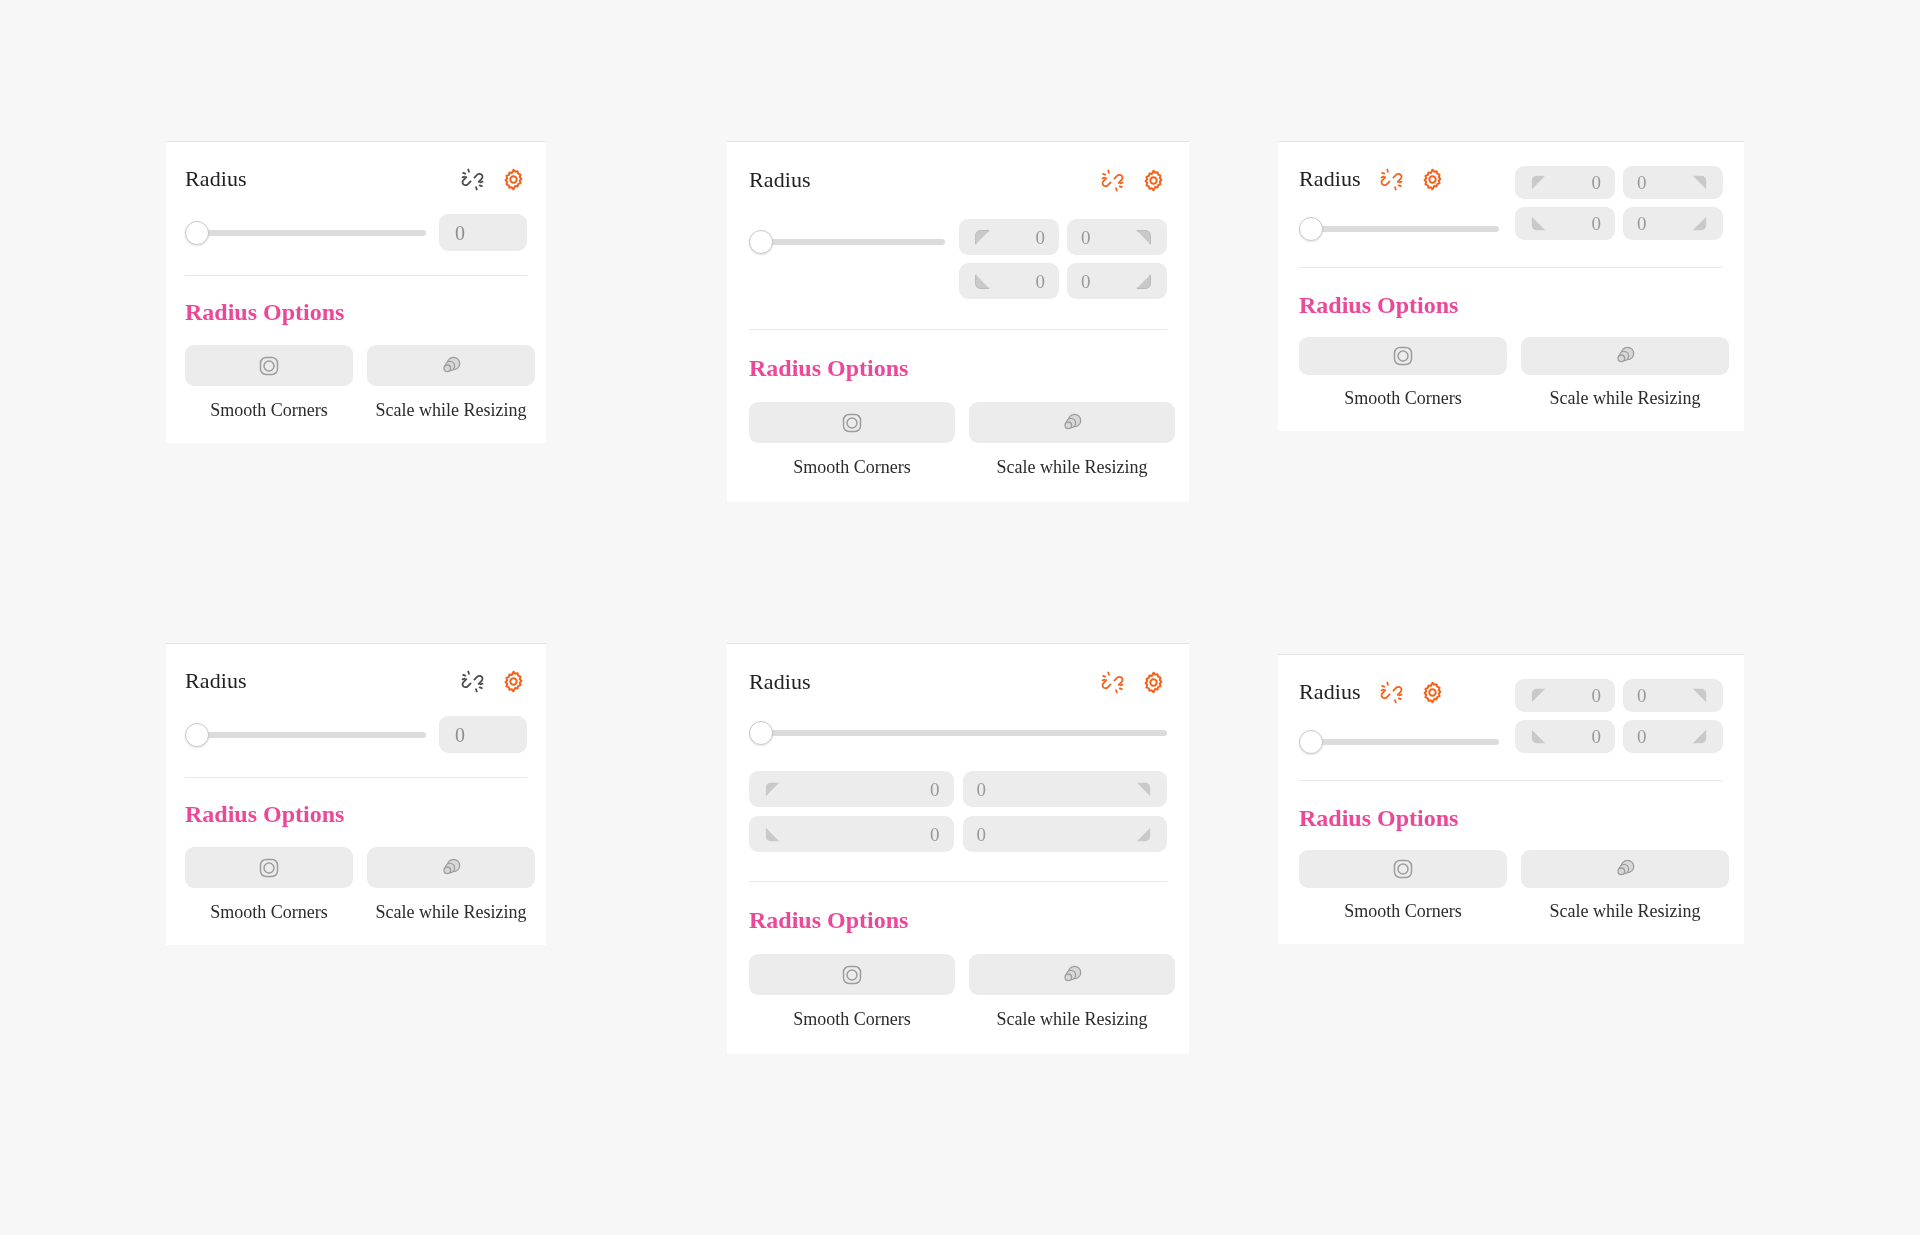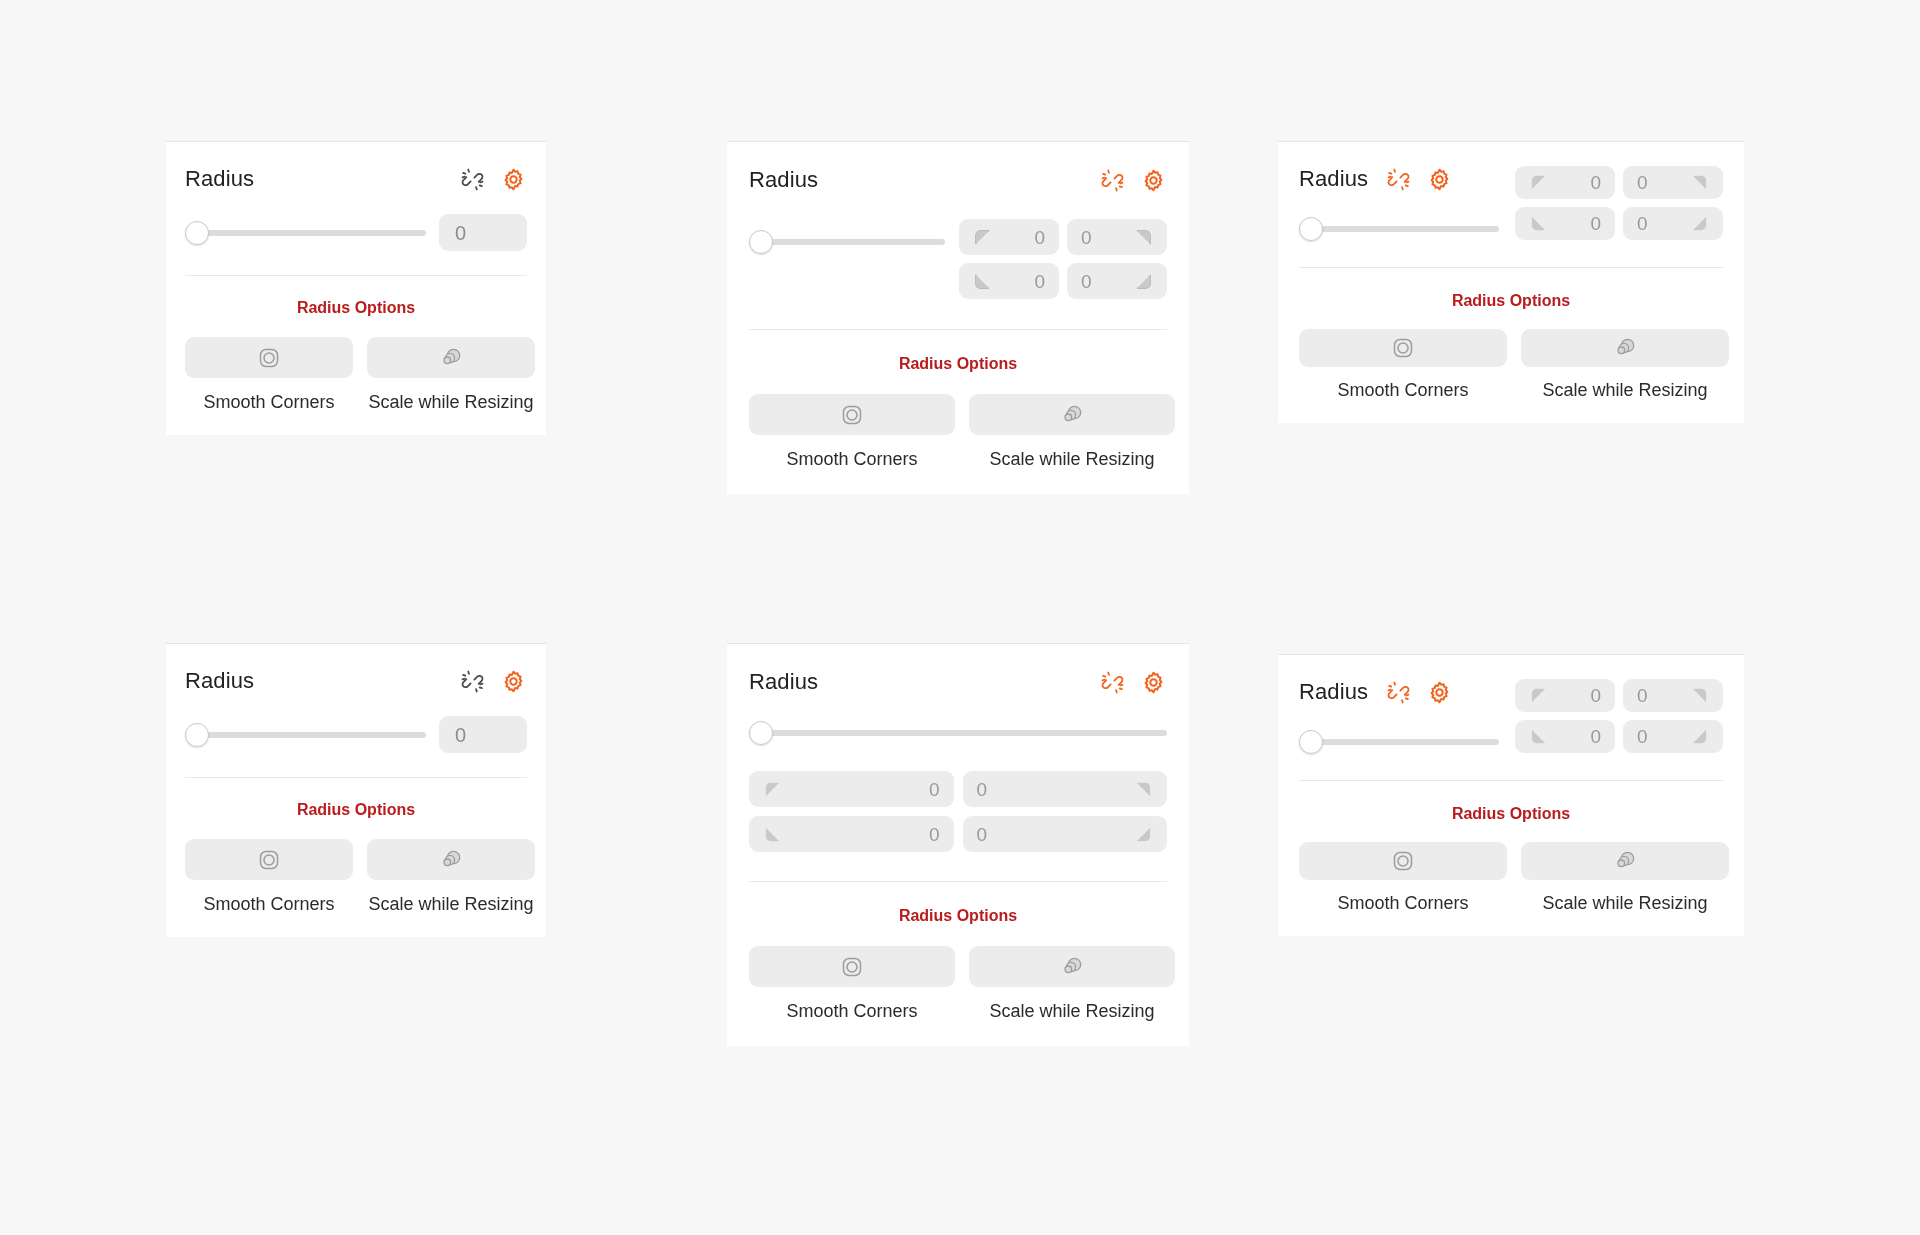--- a/index.html
+++ b/index.html
@@ -3,21 +3,21 @@
 <meta charset="utf-8">
 <style>
   html,body{margin:0;padding:0;}
   body{
     width:1920px;height:1235px;
     background:#f7f7f7;
     font-family:"Liberation Sans","DejaVu Sans",sans-serif;
     -webkit-font-smoothing:antialiased;
     overflow:hidden;
   }
-  .stage{position:relative;width:1920px;height:1235px;}
+  .stage{position:relative;width:1920px;height:1235px;font-family:Liberation Serif, serif;}
 
   .panel{
     position:absolute;
     background:#ffffff;
     border-top:1px solid #e3e3e3;
     box-sizing:border-box;
   }
 
   
   .hdr{display:flex;align-items:center;}
@@ -56,21 +56,21 @@
   .corner-field{
     background:#ececec;border-radius:9px;
     display:flex;align-items:center;justify-content:space-between;
     box-sizing:border-box;padding:0 14px;
   }
   .corner-field .num{font-size:19px;color:#9a9a9a;line-height:1;}
   .corner-ico{width:19px;height:19px;display:block;flex:none;}
 
   .divider{height:1px;background:#e9e9e9;width:100%;}
 
-  .section-title{font-size:16px;font-weight:bold;color:#b91c1c;line-height:1;text-align:center;}
+  .section-title{font-size:24px;font-weight:bold;color:#ec4899;line-height:1;}
 
   .opts{display:flex;}
   .opt{display:flex;flex-direction:column;align-items:center;}
   .opt-btn{
     background:#ececec;border-radius:9px;
     display:flex;align-items:center;justify-content:center;
     cursor:pointer;box-sizing:border-box;
   }
   .opt-label{font-size:18px;color:#2b2b2b;line-height:1;white-space:nowrap;}
 

